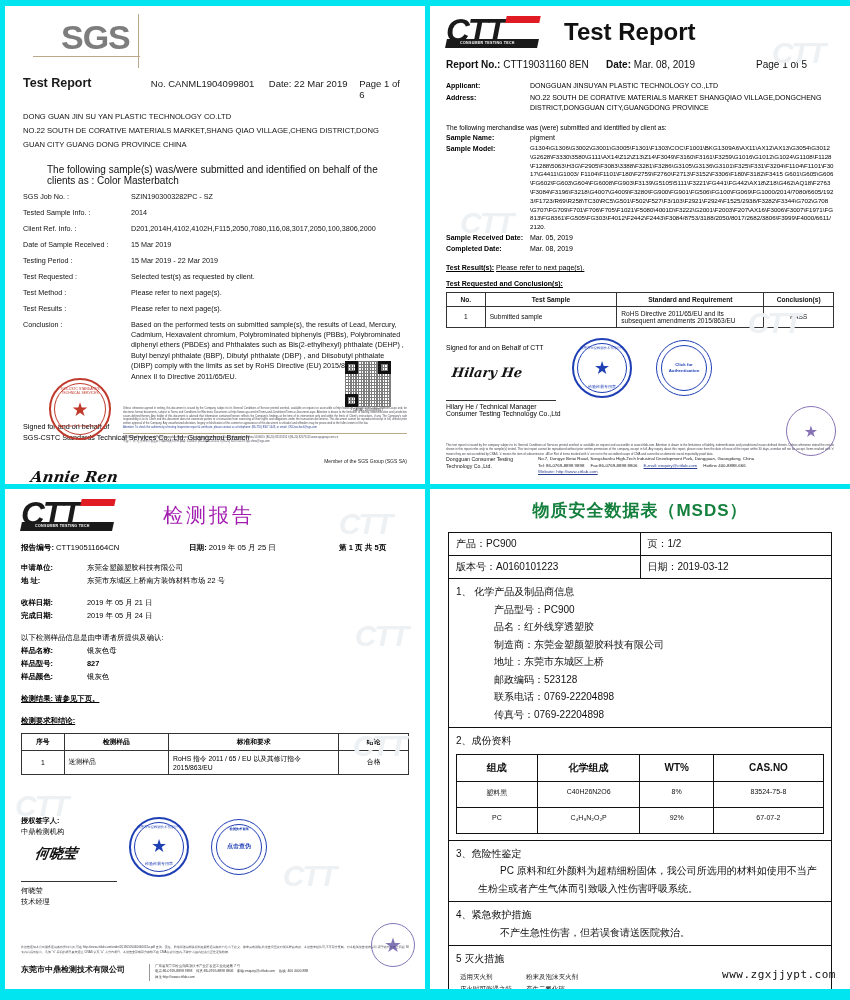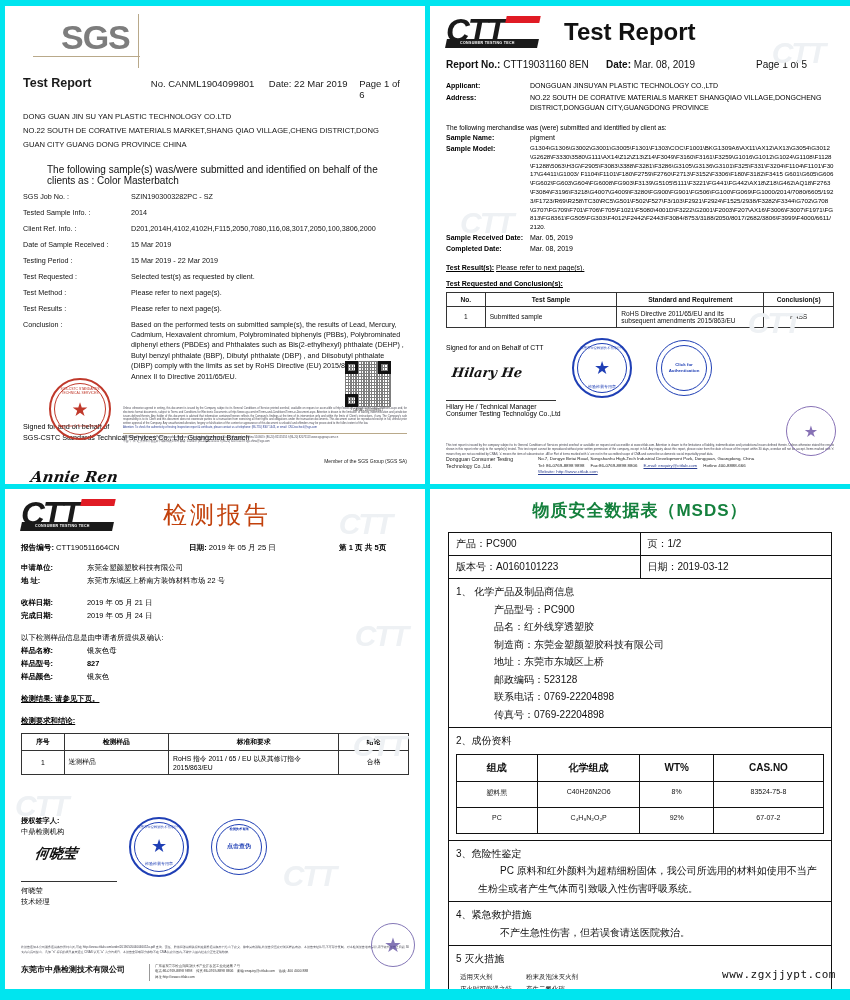--- a/index.html
+++ b/index.html
@@ -180,21 +180,21 @@
   .ctt-foot .caddr .lnk { color:#2a3d8f; text-decoration:underline; }
   .purple-stamp {
     position:absolute; right:14px; bottom:28px; width:50px; height:50px;
     border:1.5px solid #6a4fa3; border-radius:50%; color:#6a4fa3;
     display:flex; align-items:center; justify-content:center; opacity:.8;
   }
 
   
   .ctt-cn { padding:8px 16px 0 16px; font-family:"Liberation Sans", sans-serif; }
   .cn-head { display:flex; align-items:center; }
-  .cn-title { font-size:24px; margin-left:46px; letter-spacing:3px; color:#c2410c; }
+  .cn-title { font-size:20px; margin-left:46px; letter-spacing:3px; color:#a21caf; }
   .cn-meta { display:flex; font-size:7.6px; margin-top:10px; }
   .cn-meta .c1 { width:168px; } .cn-meta .c2 { width:150px; }
   .cn-rows { margin-top:9px; font-size:7.4px; line-height:1.75; }
   .cn-row { display:flex; }
   .cn-row .lab { width:66px; flex:0 0 66px; font-weight:bold; }
   .cn-gap { height:9px; }
   table.cn-tbl { width:100%; border-collapse:collapse; margin-top:5px; font-size:6.8px; }
   table.cn-tbl th, table.cn-tbl td { border:1px solid #333; padding:3px 4px; text-align:center; }
   table.cn-tbl td.left { text-align:left; }
   .cn-sign { margin-top:40px; font-size:7.2px; line-height:1.55; position:relative; }

